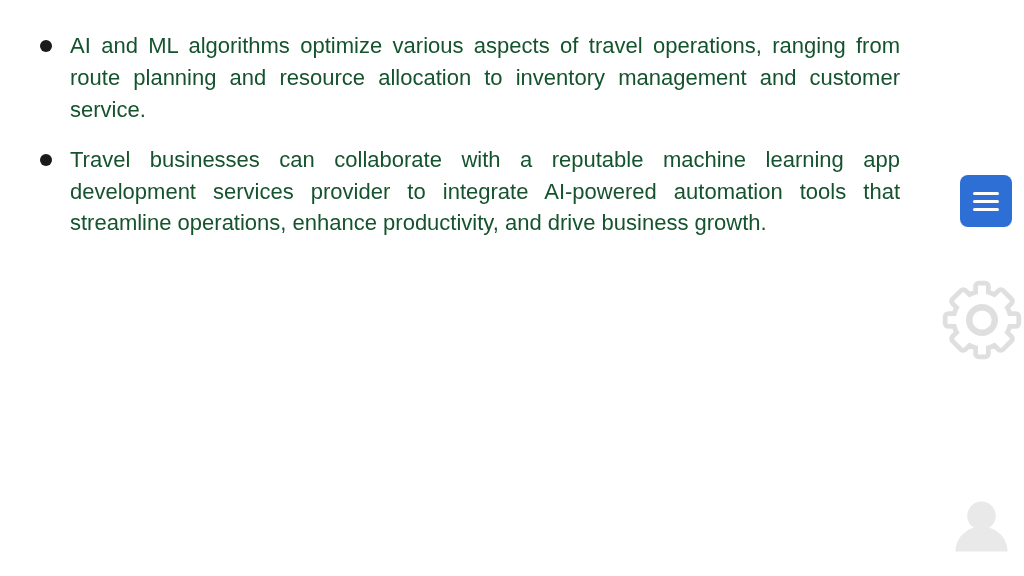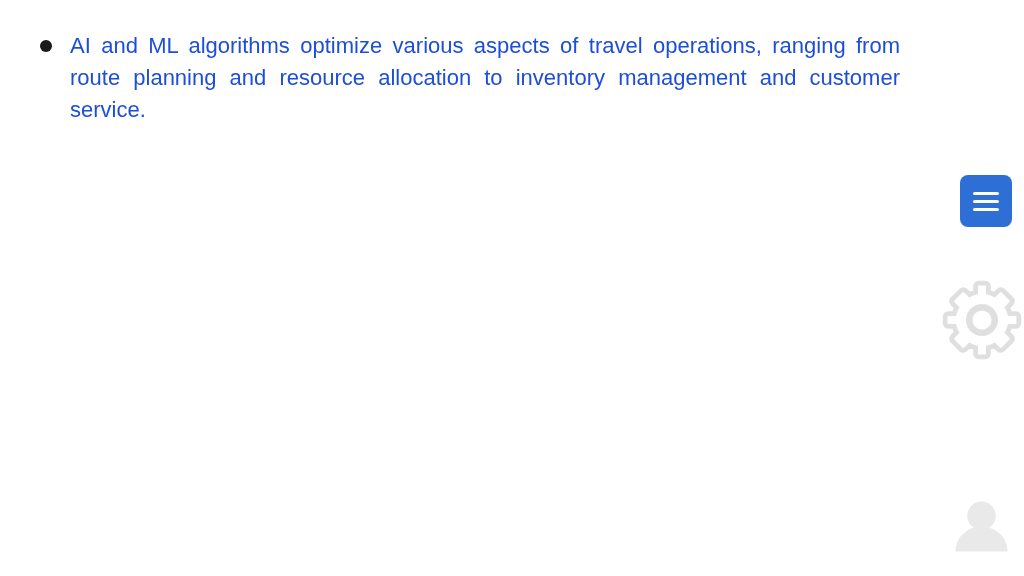--- a/index.html
+++ b/index.html
@@ -27,21 +27,21 @@
       padding: 0;
       margin: 0;
     }
 
     ul.bullet-list li {
       display: flex;
       align-items: flex-start;
       margin-bottom: 18px;
       font-size: 22px;
       line-height: 1.45;
-      color: #1d4ed8;
+      color: #14532d;
       text-align: justify;
     }
 
     ul.bullet-list li .bullet-dot {
       display: inline-block;
       width: 12px;
       height: 12px;
       min-width: 12px;
       background-color: #1a1a1a;
       border-radius: 50%;
@@ -100,20 +100,24 @@
   </style>
 </head>
 <body>
 
 <div class="content-area">
   <ul class="bullet-list">
     <li>
       <span class="bullet-dot"></span>
       <span class="bullet-text">AI and ML algorithms optimize various aspects of travel operations, ranging from route planning and resource allocation to inventory management and customer service.</span>
     </li>
+    <li>
+      <span class="bullet-dot"></span>
+      <span class="bullet-text">Travel businesses can collaborate with a reputable machine learning app development services provider to integrate AI-powered automation tools that streamline operations, enhance productivity, and drive business growth.</span>
+    </li>
   </ul>
 </div>
 
 <div class="menu-button">
   <div class="bar"></div>
   <div class="bar"></div>
   <div class="bar"></div>
 </div>
 
 <svg class="gear-icon" viewBox="0 0 100 100" xmlns="http://www.w3.org/2000/svg">

